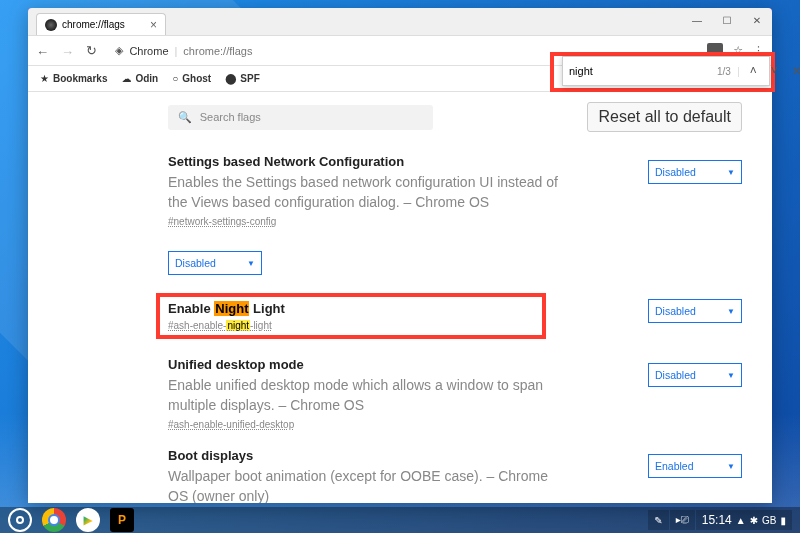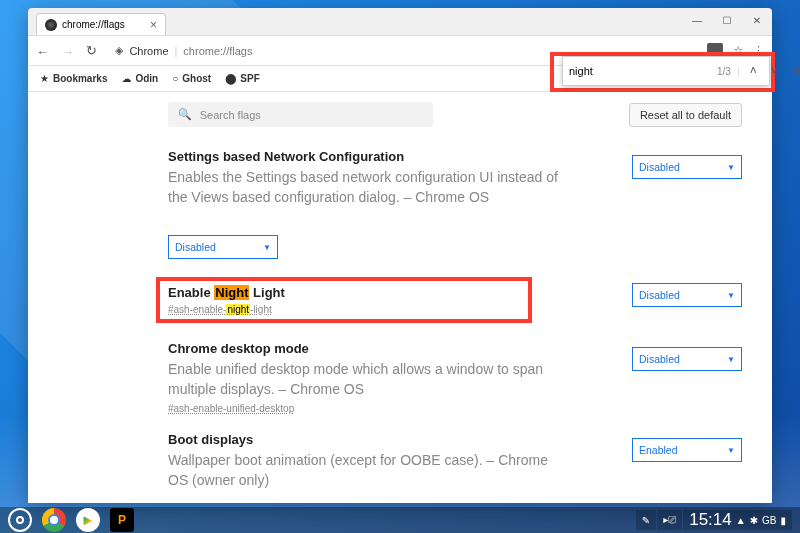--- a/index.html
+++ b/index.html
@@ -36,48 +36,48 @@
   .findbar { position: absolute; top: 56px; right: 30px; width: 208px; height: 30px; background: #fff; border: 1px solid #ccc; box-shadow: 0 2px 6px rgba(0,0,0,0.2); display: flex; align-items: center; padding: 0 6px; font-size: 11px; gap: 6px; z-index: 10; }
   .findbar input { border: none; outline: none; flex: 1; font-size: 11px; }
   .findbar-count { color: #888; font-size: 10px; }
   .findbar-btn { cursor: pointer; padding: 2px 4px; color: #555; font-size: 12px; }
   .findbar-box { position: absolute; top: 52px; right: 25px; width: 225px; height: 40px; border: 4px solid #ff3b30; z-index: 9; pointer-events: none; }
   
   
   .content { flex: 1; overflow-y: auto; background: #fff; padding: 10px 20px 0 140px; position: relative; }
   .topbar { display: flex; align-items: center; gap: 20px; margin-bottom: 14px; }
   .search-box { display:flex; align-items:center; gap:8px; background: #f2f2f2; border-radius: 3px; padding: 6px 10px; width: 265px; font-size: 11px; color: #888; }
-  .reset-btn { margin-left: auto; margin-right:10px; border: 1px solid #ccc; background: #f8f8f8; padding: 5px 10px; font-size: 11px; border-radius: 3px; cursor: pointer; color: #333; }
+  .reset-btn { margin-left: auto; margin-right:10px; border: 1px solid #ccc; background: #f8f8f8; padding: 5px 10px; font-size: 16px; border-radius: 3px; cursor: pointer; color: #333; }
   
   .flag { display: flex; justify-content: space-between; align-items: flex-start; padding: 8px 0 10px 0; border-bottom: none; }
   .flag-left { flex: 1; max-width: 390px; }
   .flag-title { font-size: 13px; font-weight: bold; color: #222; margin-bottom: 4px; }
   .flag-desc { font-size: 14px; color: #888; line-height: 1.4; margin-bottom: 4px; }
   .flag-tag { font-size: 10px; color: #888; text-decoration: underline dotted; }
-  .flag-select { width: 110px; height: 24px; border: 1px solid #1a73e8; background: #fff; color: #1a73e8; font-size: 10.5px; padding: 0 6px; display: flex; align-items: center; justify-content: space-between; cursor: pointer; margin-top:6px; margin-right: 10px; }
+  .flag-select { width: 94px; height: 24px; border: 1px solid #1a73e8; background: #fff; color: #1a73e8; font-size: 10.5px; padding: 0 6px; display: flex; align-items: center; justify-content: space-between; cursor: pointer; margin-top:6px; margin-right: 10px; }
   .flag-select::after { content: '▼'; font-size: 8px; color: #1a73e8; }
   
   .hlo { background: #ff9800; color: #000; padding: 0 1px; }
   .hly { background: #ffeb3b; color: #000; padding: 0 1px; }
   
   .flag-box { border: 4px solid #ff3b30; padding: 4px 8px; margin-left: -12px; margin-right: 100px; }
   
   
   .taskbar { position: absolute; bottom: 0; left: 0; right: 0; height: 26px; background: rgba(0,0,0,0.35); display: flex; align-items: center; padding: 0 8px; gap: 10px; }
   .launcher { width: 24px; height: 24px; border: 2px solid #fff; border-radius: 50%; cursor: pointer; position:relative; }
   .launcher::after { content:''; position:absolute; inset:6px; border:2px solid #fff; border-radius:50%; }
   .task-icon { width: 24px; height: 24px; border-radius: 50%; cursor: pointer; }
   .chrome-ico { background: conic-gradient(#ea4335 0 120deg, #34a853 120deg 240deg, #fbbc05 240deg 360deg); position:relative;}
   .chrome-ico::after{content:'';position:absolute;inset:6px;background:#fff;border-radius:50%;border:2px solid #4285f4;}
   .play-ico { background: #fff; display:flex;align-items:center;justify-content:center;}
   .play-ico::after{content:'▶';font-size:12px;background:linear-gradient(135deg,#00bcd4,#4caf50,#ffc107,#f44336);-webkit-background-clip:text;color:transparent;}
   .app-ico { background: #000; border-radius: 3px; display:flex;align-items:center;justify-content:center;color:#ff9800;font-weight:bold;font-size:12px;}
   .tray { margin-left: auto; display: flex; align-items: center; gap: 1px; }
   .tray-btn { background: rgba(0,0,0,0.2); color: #fff; font-size: 10px; padding: 4px 6px; cursor: pointer; display:flex; align-items:center; gap:4px; height:20px;}
-  .clock { font-size: 17px; }
+  .clock { font-size: 12px; }
 </style>
 </head>
 <body>
 
 <div class="desktop-bg"></div>
 
 <div class="window">
   <div class="titlebar">
     <div class="tab">
       <span class="tab-icon"></span>
@@ -126,20 +126,21 @@
         <span>🔍</span>
         <span>Search flags</span>
       </div>
       <button class="reset-btn">Reset all to default</button>
     </div>
 
     <div class="flag">
       <div class="flag-left">
         <div class="flag-title">Settings based Network Configuration</div>
         <div class="flag-desc">Enables the Settings based network configuration UI instead of the Views based configuration dialog. – Chrome OS</div>
+        <div class="flag-tag">#network-settings-config</div>
       </div>
       <div class="flag-select">
           <span>Disabled</span>
         </div>
     </div>
 
     <div class="flag">
       <div class="flag-select">
           <span>Disabled</span>
         </div>
@@ -154,21 +155,21 @@
           <span>#ash-enable-</span><span class="hly">night</span><span>-light</span>
         </div>
       </div>
       <div class="flag-select">
           <span>Disabled</span>
         </div>
     </div>
 
     <div class="flag">
       <div class="flag-left">
-        <div class="flag-title">Chrome desktop mode</div>
+        <div class="flag-title">Unified desktop mode</div>
         <div class="flag-desc">Enable unified desktop mode which allows a window to span multiple displays. – Chrome OS</div>
         <div class="flag-tag">#ash-enable-unified-desktop</div>
       </div>
       <div class="flag-select">
           <span>Disabled</span>
         </div>
     </div>
 
     <div class="flag">
       <div class="flag-left">

